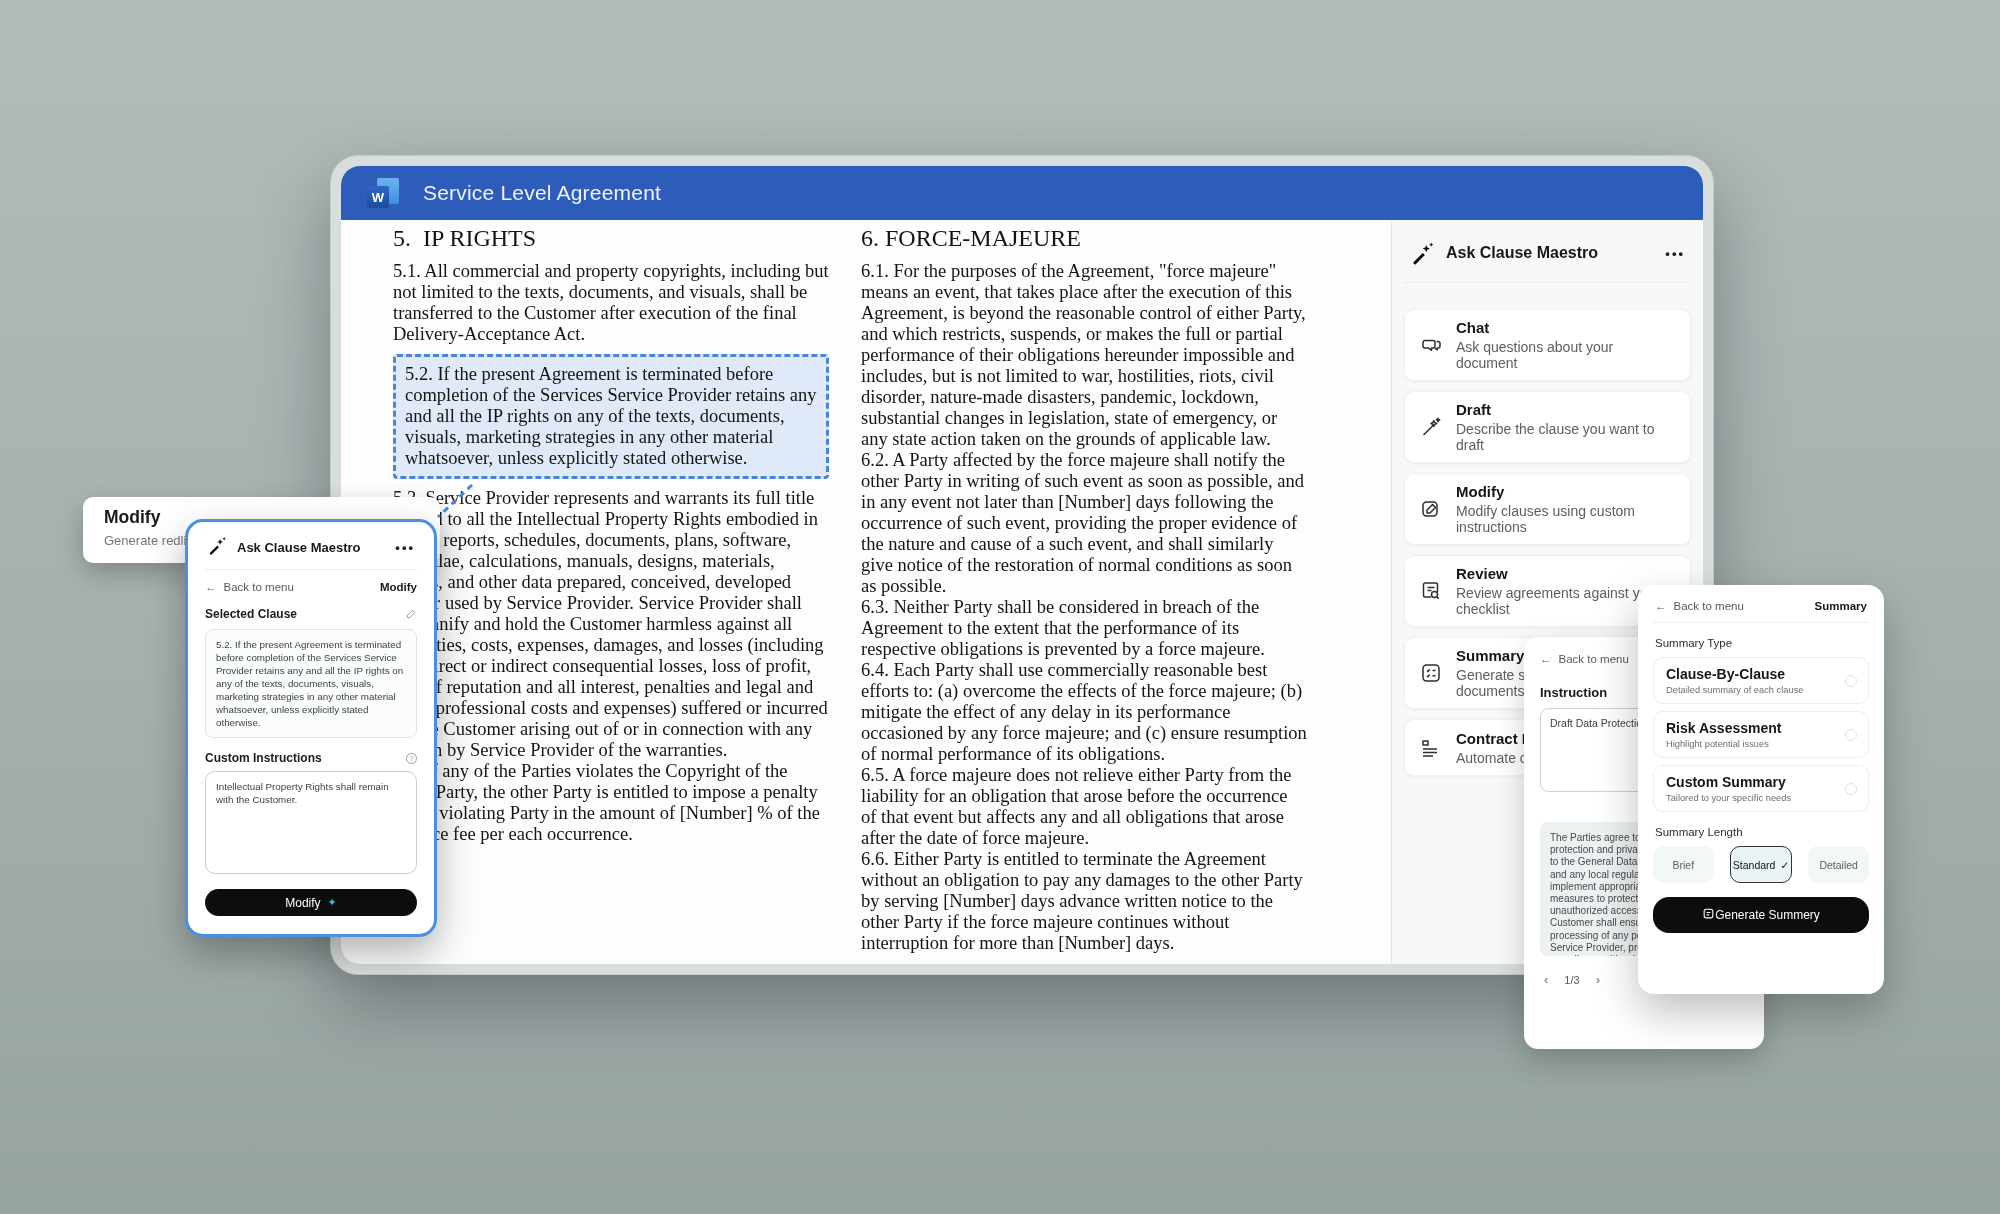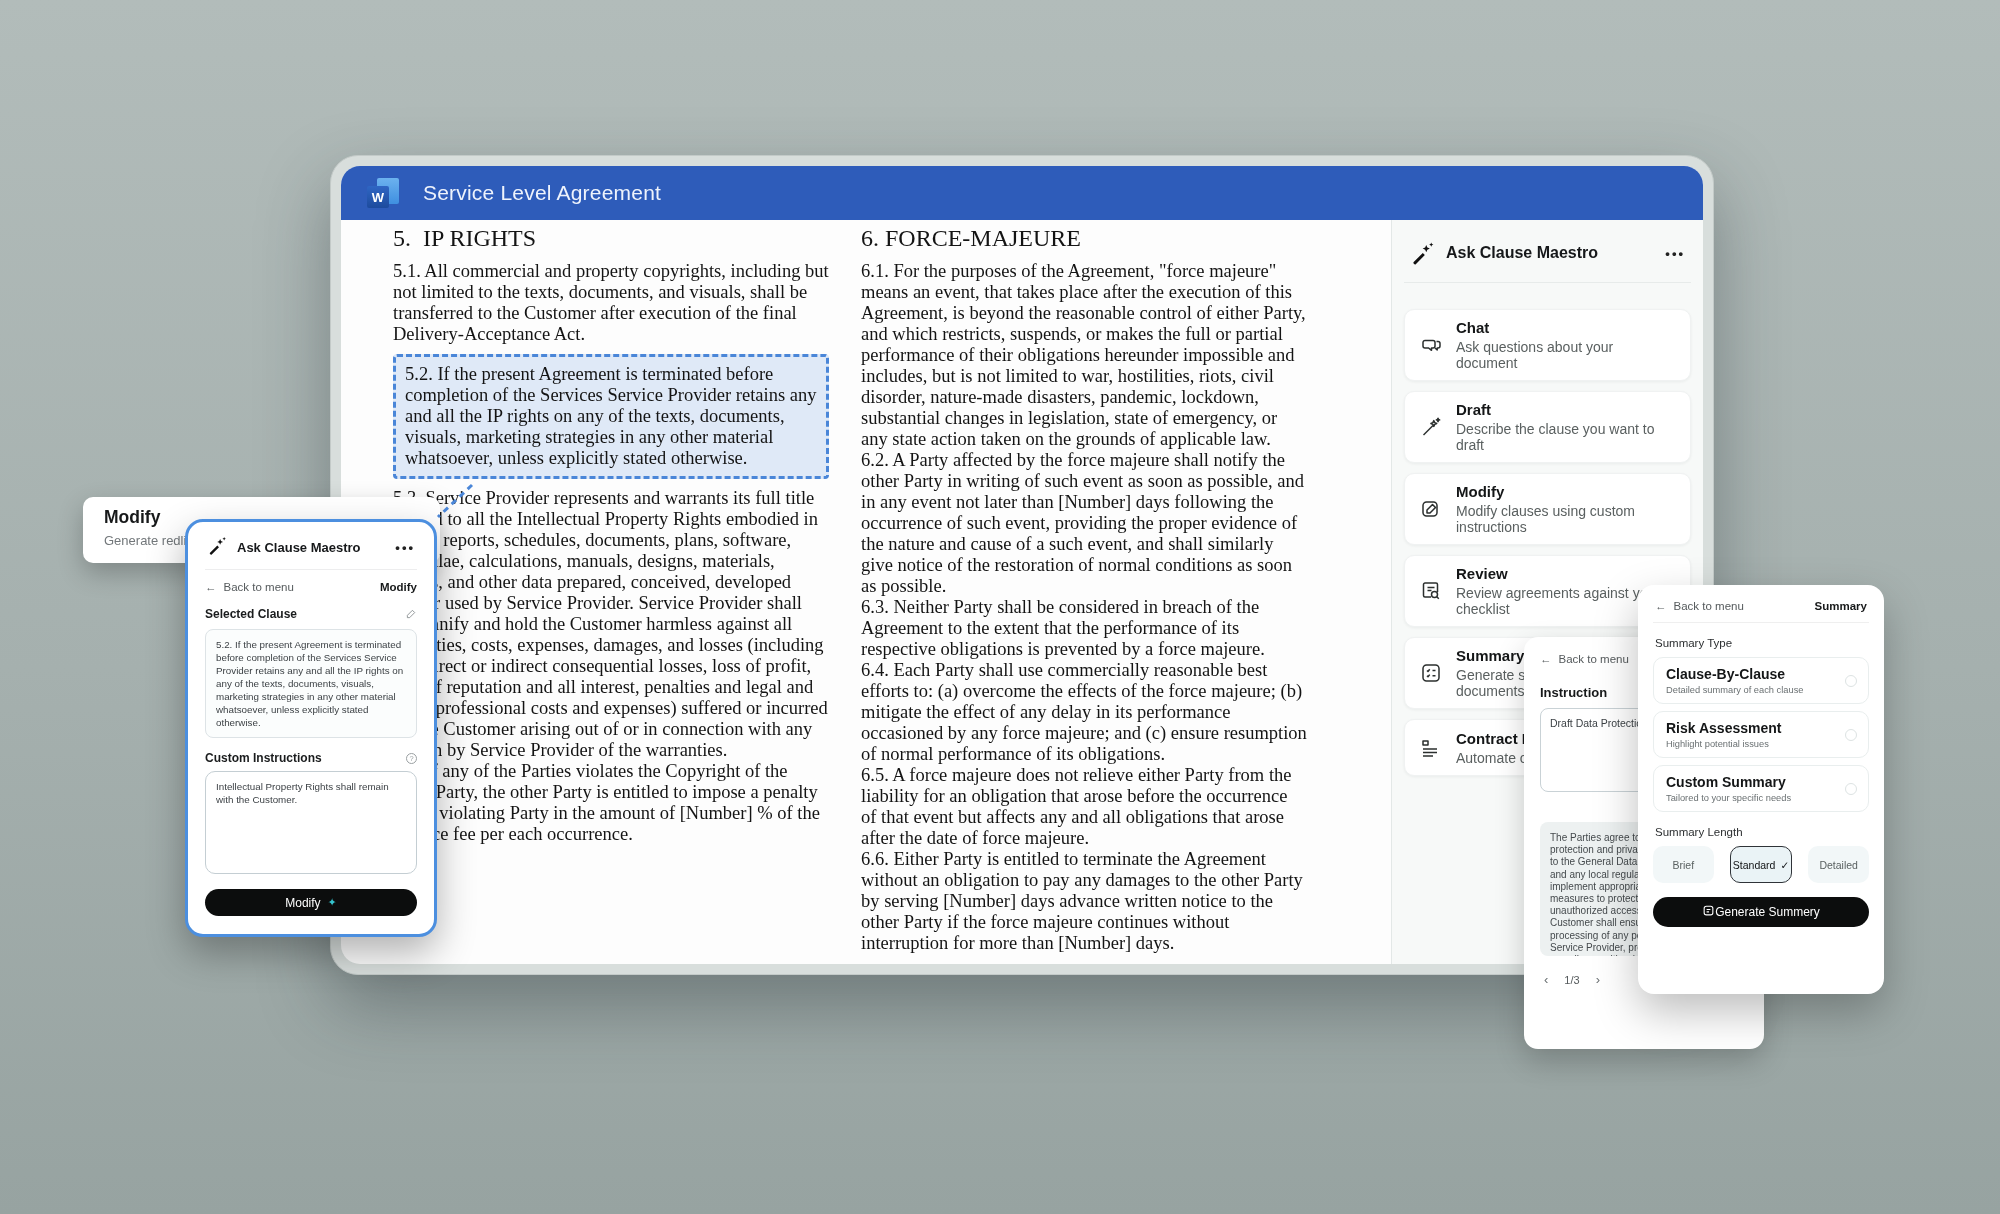--- a/index.html
+++ b/index.html
@@ -117,21 +117,21 @@
   .radio { position:absolute; right:11px; top:50%; transform:translateY(-50%);
            width:12px; height:12px; border-radius:50%; border:1.5px solid #dde3e3; }
   .radio.on { border:1.5px solid #2b2e30; }
   .radio.on::after { content:""; position:absolute; left:2.5px; top:2.5px; width:5px; height:5px;
                      border-radius:50%; background:#2b2e30; }
   .len-row { display:flex; gap:16px; margin-top:6px; }
   .len-btn { flex:1; height:37px; border-radius:10px; background:#f2f7f8; border:none;
              font-size:10.5px; color:#5a6161; display:flex; align-items:center;
              justify-content:center; gap:5px; }
   .len-btn.selected { background:#eaf3f6; border:1.5px solid #2f3338; color:#101214; font-weight:normal; }
-  .gen-btn { margin-top:14px; width:100%; height:30px; background:#0c0d0d; color:#fff;
+  .gen-btn { margin-top:14px; width:100%; height:36px; background:#0c0d0d; color:#fff;
              border:none; border-radius:16px; font-size:12px; display:flex;
              align-items:center; justify-content:center; }
 </style>
 </head>
 <body>
 
 <div class="stage">
 
   <div class="window">
     <div class="window-inner">

